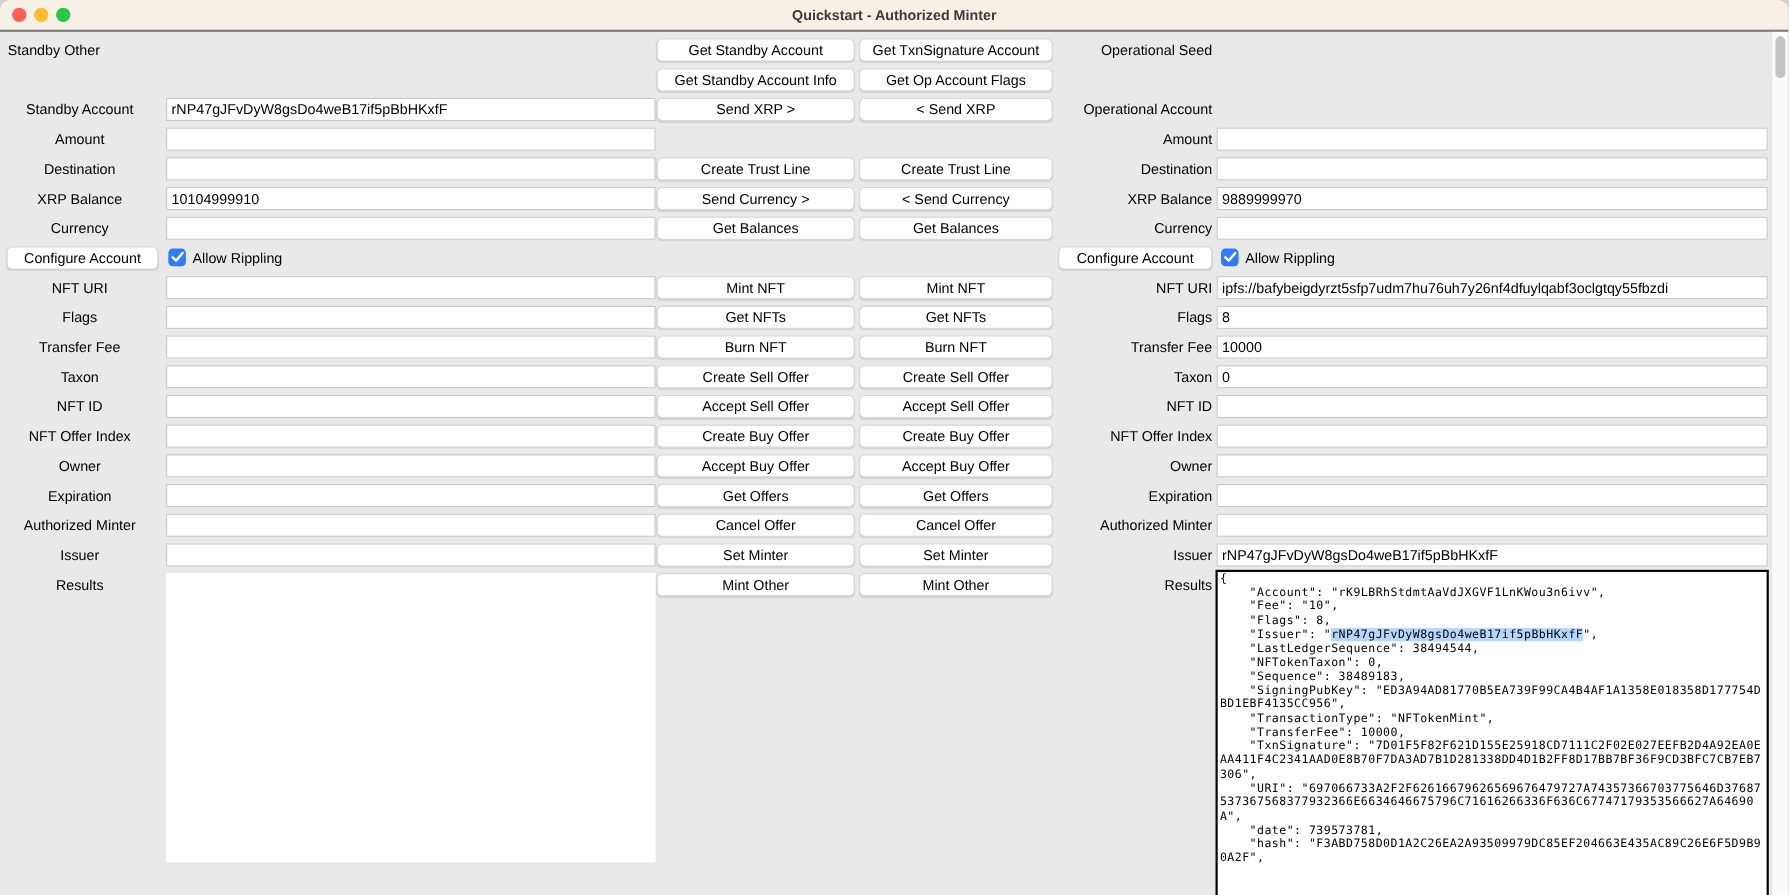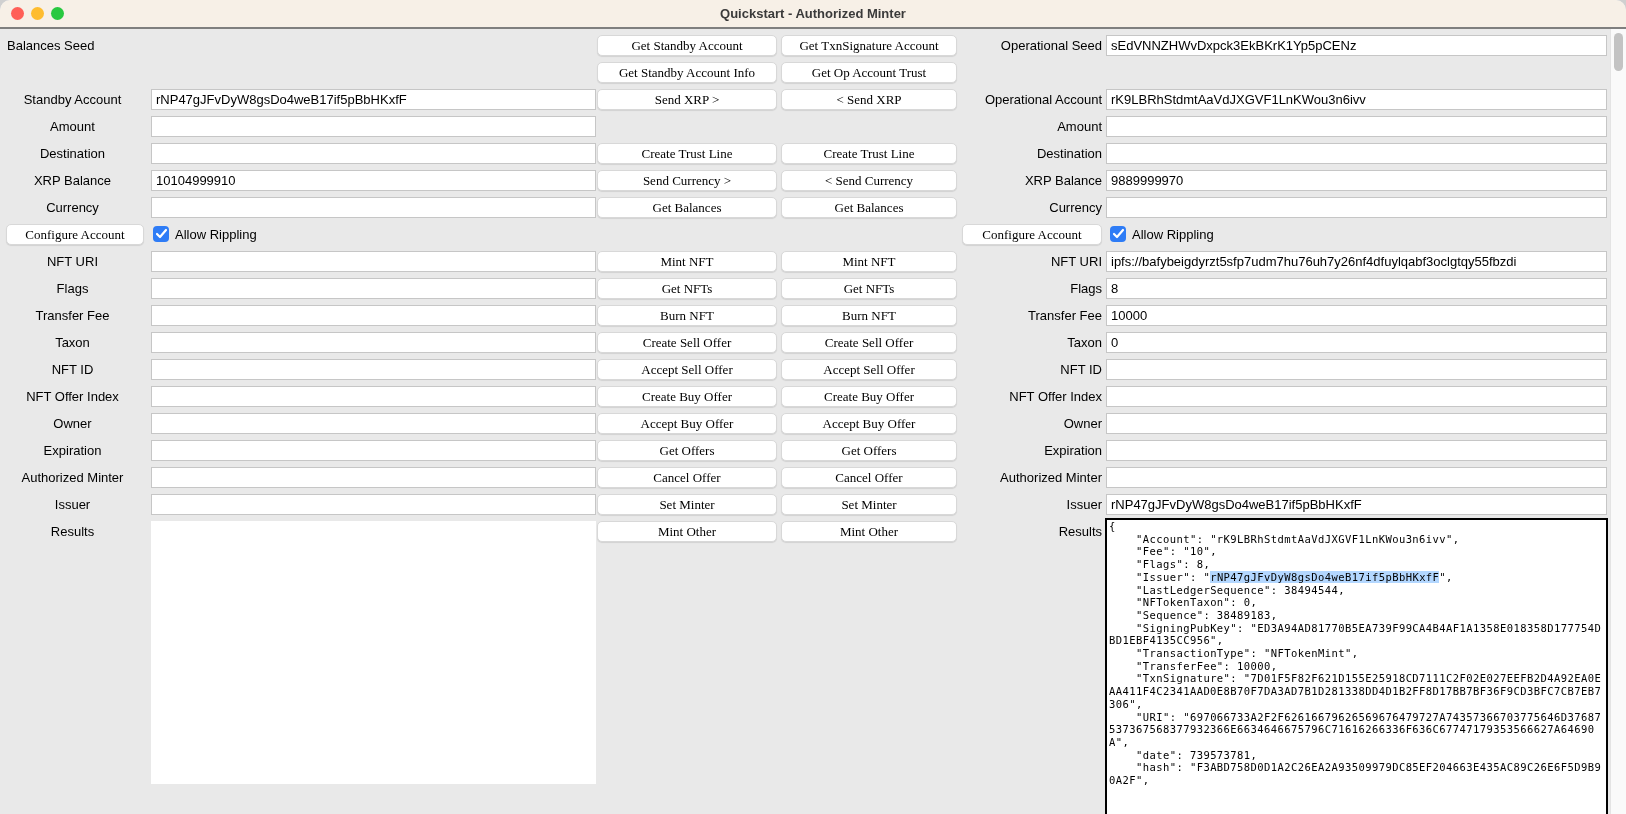--- a/index.html
+++ b/index.html
@@ -19,21 +19,21 @@
   
   .lbl { position:absolute; height:21px; line-height:21px; font-size:13px; color:#000; text-align:right; white-space:nowrap; }
   .lbl-l { left:0; width:145px;text-align:center; }
   .lbl-l.left-align { text-align:left; padding-left:7px; }
   .lbl-r { left:955px; width:147px; }
 
   .fld { position:absolute; height:21px; background:#fff; border:1px solid #c6c6c6; font-family:"Liberation Sans", sans-serif; font-size:13px; color:#000; padding:0 4px; }
   .fld-l { left:151px; width:445px; }
   .fld-r { left:1106px; width:501px; }
 
-  .btn { position:absolute; height:21px; background:#fff; border:1px solid #d8d8d8; border-radius:5px; font-family:Liberation Serif, serif; font-size:13px; color:#000; text-align:center; line-height:18px; box-shadow:0 1px 1px rgba(0,0,0,0.10); cursor:default; }
+  .btn { position:absolute; height:21px; background:#fff; border:1px solid #d8d8d8; border-radius:5px; font-family:Liberation Sans, sans-serif; font-size:13px; color:#000; text-align:center; line-height:18px; box-shadow:0 1px 1px rgba(0,0,0,0.10); cursor:default; }
   .btn-a { left:597px; width:180px; }
   .btn-b { left:781px; width:176px; }
   .btn-cfg-l { left:6px; width:138px; }
   .btn-cfg-r { left:962px; width:140px; }
 
   .chk { position:absolute; width:16px; height:16px; background:#2e7cf6; border-radius:4px; }
   .chk svg { position:absolute; left:1.5px; top:2px; }
   .chklbl { position:absolute; height:21px; line-height:21px; font-size:13px; color:#000; white-space:nowrap; }
 
   
@@ -57,21 +57,21 @@
 <div class="window">
 
   <div class="titlebar">
     <span class="tl tl-red"></span>
     <span class="tl tl-yellow"></span>
     <span class="tl tl-green"></span>
     <div class="title">Quickstart - Authorized Minter</div>
   </div>
   <div class="titlebar-sep"></div>
 
-  <span class="lbl lbl-l left-align r1">Balances Seed</span>
+  <span class="lbl lbl-l left-align r1">Standby Other</span>
 
   <span class="lbl lbl-l r3">Standby Account</span>
   <input class="fld fld-l r3" value="rNP47gJFvDyW8gsDo4weB17if5pBbHKxfF" style="">
 
   <span class="lbl lbl-l r4">Amount</span>
   <input class="fld fld-l r4" value="" style="">
 
   <span class="lbl lbl-l r5">Destination</span>
   <input class="fld fld-l r5" value="" style="">
 
@@ -119,21 +119,21 @@
   <span class="lbl lbl-l r18">Issuer</span>
   <input class="fld fld-l r18" value="" style="">
 
   <span class="lbl lbl-l r19">Results</span>
   <div class="results-left"></div>
 
   <button class="btn btn-a r1">Get Standby Account</button>
   <button class="btn btn-b r1">Get TxnSignature Account</button>
 
   <button class="btn btn-a r2">Get Standby Account Info</button>
-  <button class="btn btn-b r2">Get Op Account Trust</button>
+  <button class="btn btn-b r2">Get Op Account Flags</button>
 
   <button class="btn btn-a r3">Send XRP &gt;</button>
   <button class="btn btn-b r3">&lt; Send XRP</button>
 
   <button class="btn btn-a r5">Create Trust Line</button>
   <button class="btn btn-b r5">Create Trust Line</button>
 
   <button class="btn btn-a r6">Send Currency &gt;</button>
   <button class="btn btn-b r6">&lt; Send Currency</button>
 
@@ -167,24 +167,22 @@
   <button class="btn btn-a r17">Cancel Offer</button>
   <button class="btn btn-b r17">Cancel Offer</button>
 
   <button class="btn btn-a r18">Set Minter</button>
   <button class="btn btn-b r18">Set Minter</button>
 
   <button class="btn btn-a r19">Mint Other</button>
   <button class="btn btn-b r19">Mint Other</button>
 
   <span class="lbl lbl-r r1">Operational Seed</span>
-  <input class="fld fld-r r1" value="sEdVNNZHWvDxpck3EkBKrK1Yp5pCENz" style="">
 
   <span class="lbl lbl-r r3">Operational Account</span>
-  <input class="fld fld-r r3" value="rK9LBRhStdmtAaVdJXGVF1LnKWou3n6ivv" style="">
 
   <span class="lbl lbl-r r4">Amount</span>
   <input class="fld fld-r r4" value="" style="">
 
   <span class="lbl lbl-r r5">Destination</span>
   <input class="fld fld-r r5" value="" style="">
 
   <span class="lbl lbl-r r6">XRP Balance</span>
   <input class="fld fld-r r6" value="9889999970" style="">
 

